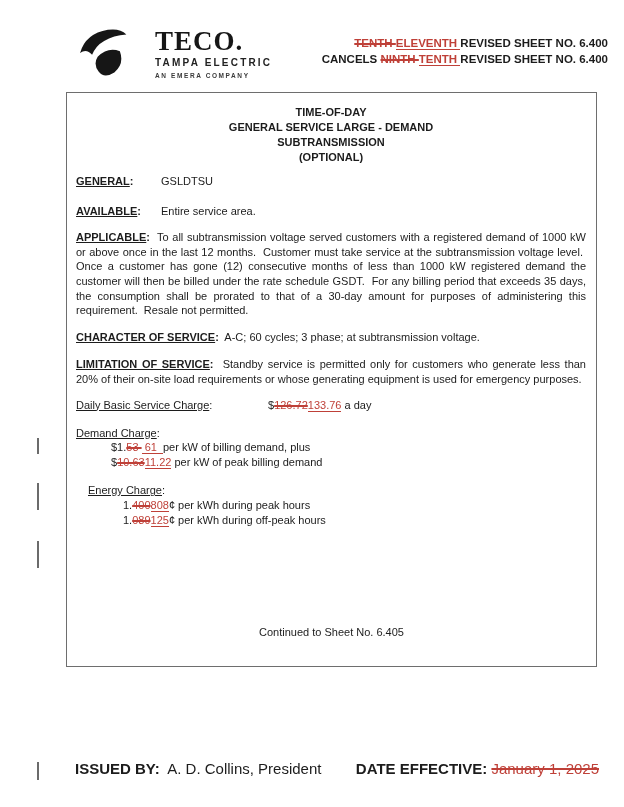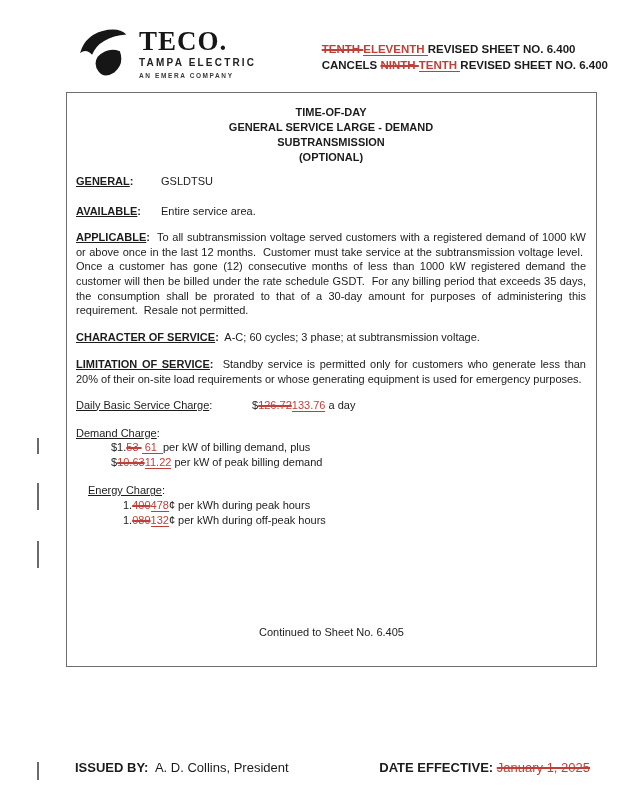--- a/index.html
+++ b/index.html
@@ -18,26 +18,26 @@
     font-size:11px;
     overflow:hidden;
   }
   
   .chbar{position:absolute;left:37px;width:2px;background:#6b6b6b;}
   .chbar.b1{top:438px;height:16px;}
   .chbar.b2{top:483px;height:27px;}
   .chbar.b3{top:541px;height:27px;}
   .chbar.b4{top:762px;height:18px;}
   
-  .logo{position:absolute;left:78px;top:28px;display:flex;align-items:flex-start;gap:5px;}
+  .logo{position:absolute;left:78px;top:28px;display:flex;align-items:flex-start;gap:21px;}
   .logo-mark{width:56px;height:50px;display:block;}
   .logo-word{font-family:"Liberation Serif", serif;font-weight:bold;font-size:27px;letter-spacing:1px;line-height:26px;color:#161616;}
   .logo-sub{font-size:10px;font-weight:bold;letter-spacing:2.2px;margin-top:3px;color:#222;}
   .logo-tag{font-size:6.5px;font-weight:bold;letter-spacing:1.6px;margin-top:4px;color:#3a3a3a;}
-  .rev-block{position:absolute;right:16px;top:41px;text-align:left;font-weight:bold;font-size:11.5px;line-height:16px;white-space:nowrap;}
+  .rev-block{position:absolute;right:16px;top:35px;text-align:right;font-weight:bold;font-size:11.5px;line-height:16px;white-space:nowrap;}
   
   .old{color:var(--red);text-decoration:line-through;text-decoration-thickness:1.5px;}
   .new{color:var(--red);border-bottom:1.5px solid var(--red);}
   
   .box{
     position:absolute;left:66px;top:92px;width:531px;height:575px;
     border:1.5px solid var(--border);
     padding:12px 10px 0 9px;
     line-height:14.6px;
   }
@@ -45,30 +45,30 @@
   .field{margin-top:9px;display:flex;}
   .field + .field{margin-top:15px;}
   .field-label{font-weight:bold;width:85px;flex:0 0 85px;}
   .u{text-decoration:underline;}
   .b{font-weight:bold;}
   .para{margin-top:12px;}
   .just{text-align:justify;}
   .para.limitation{margin-top:13px;}
   .rates-head{margin-top:13px;font-weight:bold;}
   .rate-daily{margin-top:11px;position:relative;height:15px;}
-  .daily-val{position:absolute;left:176px;top:0;white-space:nowrap;}
+  .daily-val{position:absolute;left:192px;top:0;white-space:nowrap;}
   .rate-group{margin-top:13px;}
   .rate-group.energy{margin-top:14px;margin-left:12px;}
   .rate-line{padding-left:35px;white-space:nowrap;}
   .continued{position:absolute;bottom:26px;left:0;right:0;text-align:center;}
   
   .footer{
-    position:absolute;left:75px;right:34px;top:760px;
+    position:absolute;left:75px;right:25px;top:760px;
     display:flex;justify-content:space-between;
-    font-size:13px;
+    font-size:15px;
   }
   .footer .lbl{font-weight:bold;}
   .date-old{color:var(--red);text-decoration:line-through;text-decoration-thickness:1.5px;}
 </style>
 </head>
 <body>
 
 <div class="page">
 
   <div class="chbar b1"></div>
@@ -125,22 +125,22 @@
     </div>
 
     <div class="rate-group">
       <div><span class="u">Demand Charge</span><span>:</span></div>
       <div class="rate-line"><span>$1.</span><span class="old">53&nbsp;</span><span class="new">&nbsp;61&nbsp;&nbsp;</span><span>per kW of billing demand, plus</span></div>
       <div class="rate-line"><span>$</span><span class="old">10.63</span><span class="new">11.22</span><span> per kW of peak billing demand</span></div>
     </div>
 
     <div class="rate-group energy">
       <div><span class="u">Energy Charge</span><span>:</span></div>
-      <div class="rate-line"><span>1.</span><span class="old">400</span><span class="new">478</span><span>¢ per kWh during peak hours</span></div>
-      <div class="rate-line"><span>1.</span><span class="old">089</span><span class="new">132</span><span>¢ per kWh during off-peak hours</span></div>
+      <div class="rate-line"><span>1.</span><span class="old">400</span><span class="new">808</span><span>¢ per kWh during peak hours</span></div>
+      <div class="rate-line"><span>1.</span><span class="old">089</span><span class="new">125</span><span>¢ per kWh during off-peak hours</span></div>
     </div>
 
     <div class="continued">Continued to Sheet No. 6.405</div>
   </div>
 
   <div class="footer">
     <div><span class="lbl">ISSUED BY:</span>&nbsp; <span>A. D. Collins, President</span></div>
     <div><span class="lbl">DATE EFFECTIVE:</span> <span class="date-old">January 1, 2025</span></div>
   </div>
 

